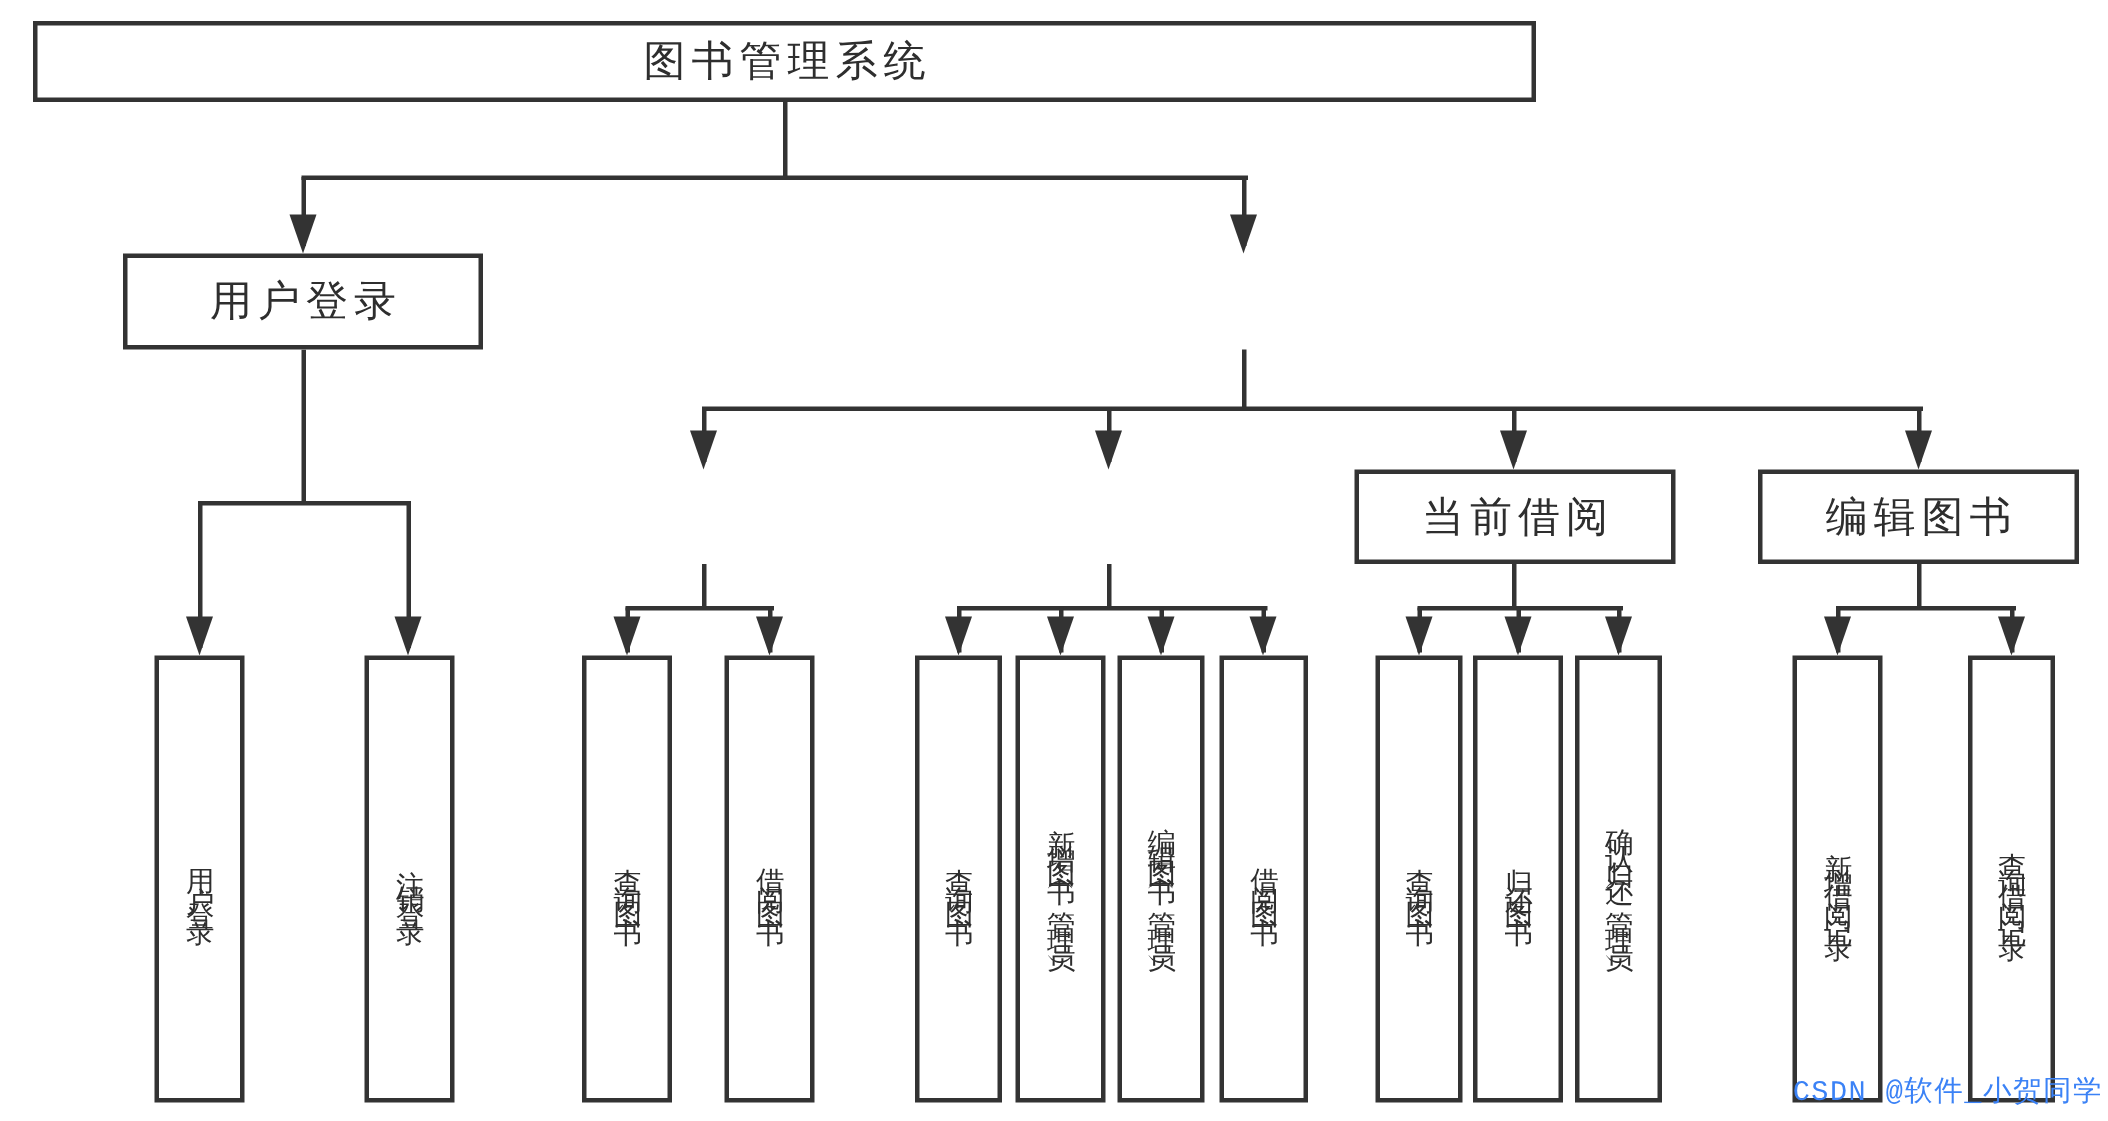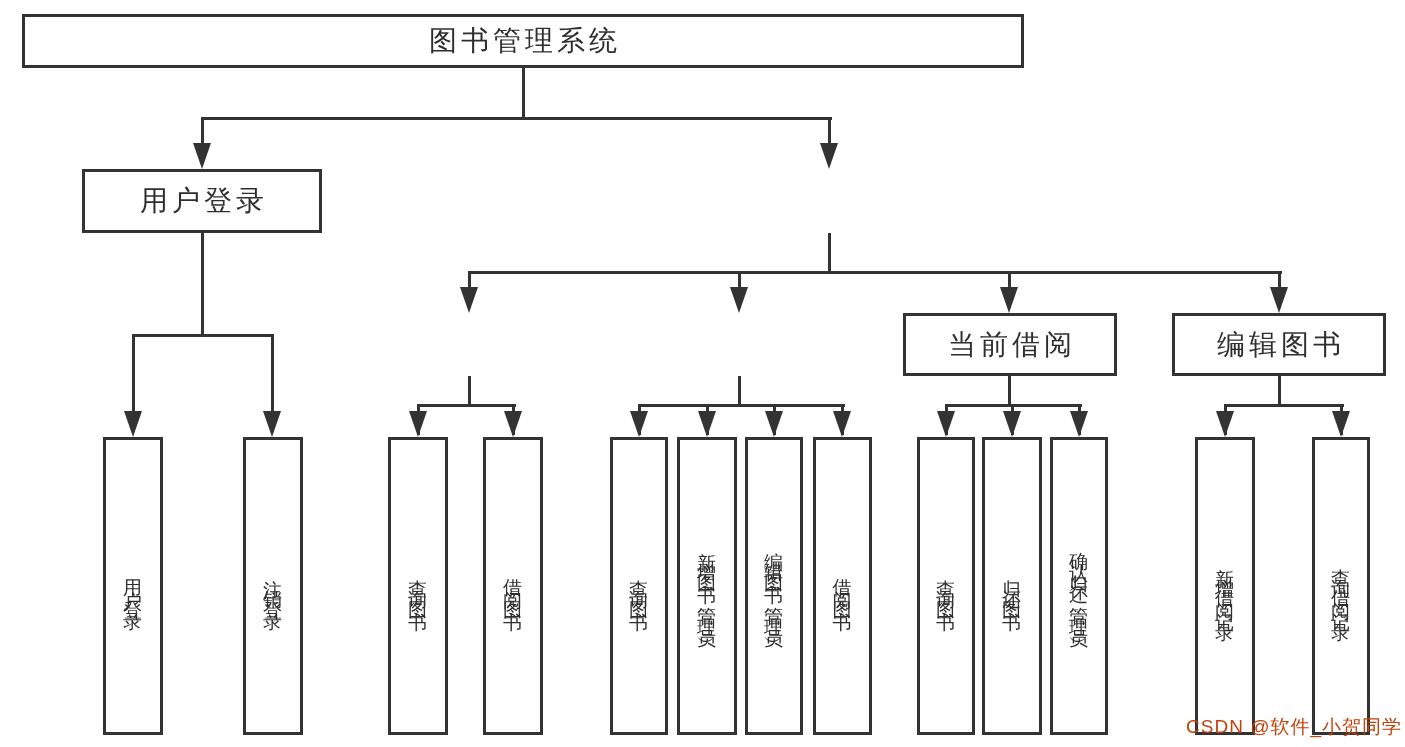--- a/index.html
+++ b/index.html
@@ -52,24 +52,25 @@
     border-left: 9px solid transparent;
     border-right: 9px solid transparent;
     border-top: 26px solid #333333;
     z-index: 1;
   }
   .watermark {
     position: absolute;
     right: 3px;
     top: 714px;
     font-size: 19px;
-    color: #c2410c;
+    color: #3b82f6;
     letter-spacing: 1px;
     white-space: nowrap;
     z-index: 5;
+    font-family: Liberation Mono, monospace;
   }
 </style>
 </head>
 <body>
 
 <div class="canvas">
 
   <div class="box hbox" style="left:22px;top:14px;width:1002px;height:54px">
     <span class="label">图书管理系统</span>
   </div>

